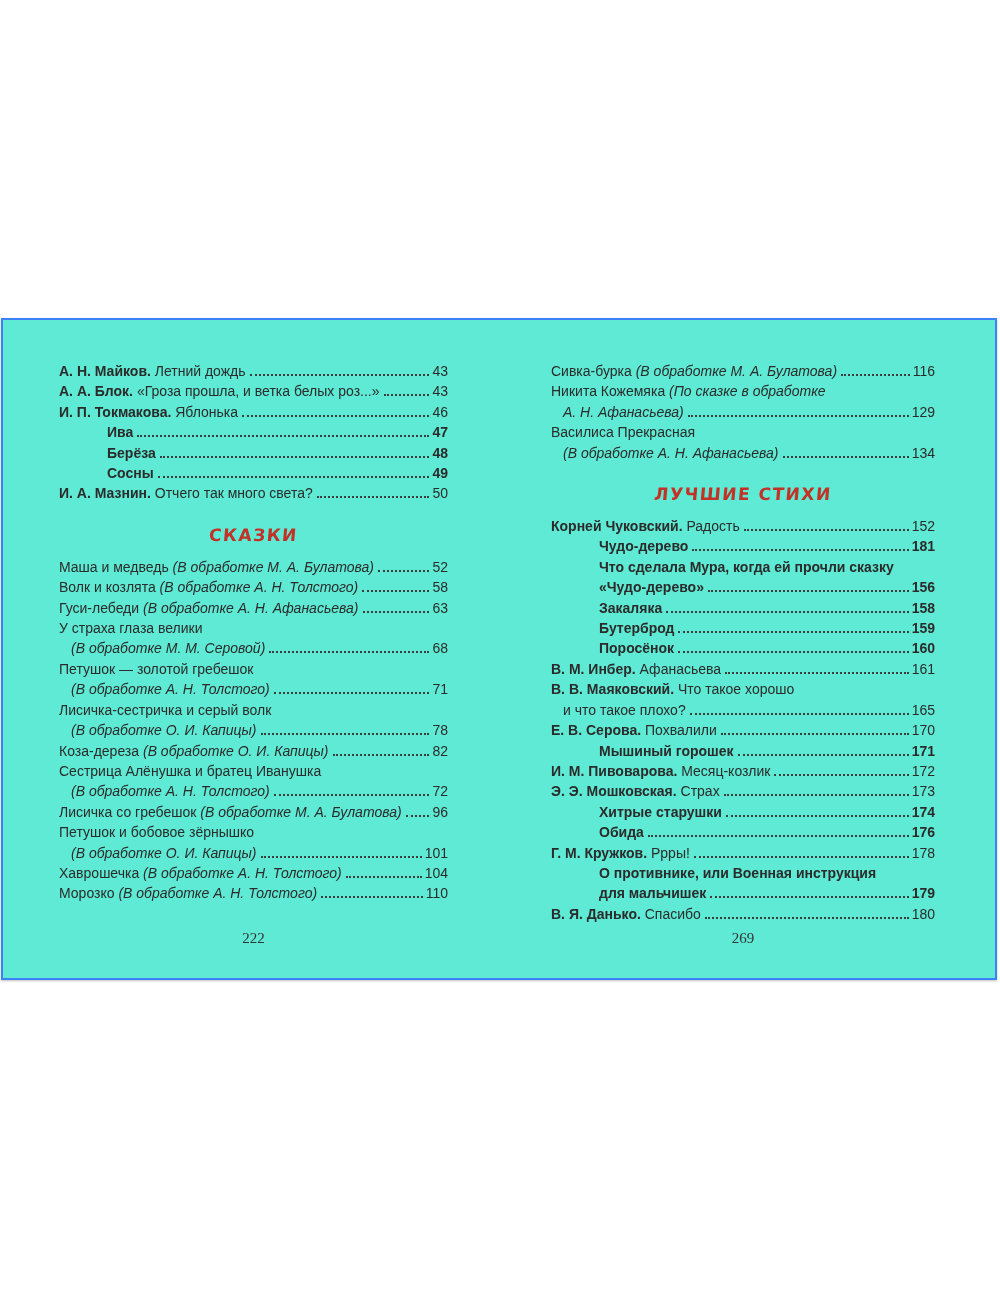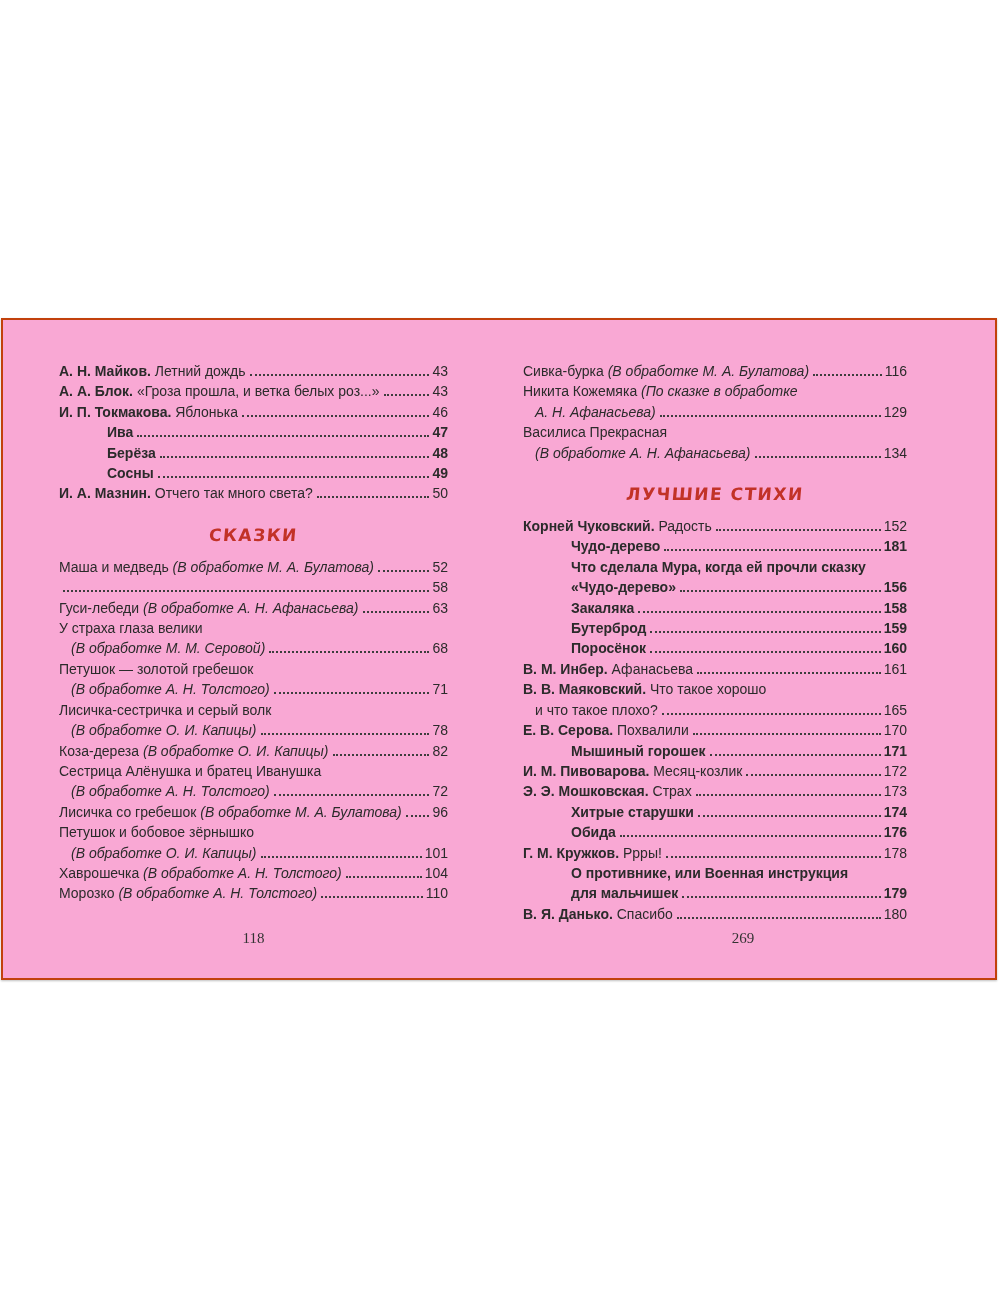--- a/index.html
+++ b/index.html
@@ -7,32 +7,32 @@
     width: 1000px; height: 1300px;
     background: #ffffff;
     font-family: "Liberation Sans", sans-serif;
     position: relative;
     overflow: hidden;
   }
   .spread {
     position: absolute;
     left: 1px; top: 318px;
     width: 996px; height: 662px;
-    background: #f9a8d4;
-    border: 2px solid #c2410c;
+    background: #5eead4;
+    border: 2px solid #3b82f6;
     box-shadow: 0 1px 2px rgba(0,0,0,0.25);
   }
   .col {
     position: absolute;
     top: 41px;
     color: #2b2b2b;
     font-size: 14px;
   }
   .col-left  { left: 56px;  width: 389px; }
-  .col-right { left: 520px; width: 384px; }
+  .col-right { left: 548px; width: 384px; }
 
   .toc-heading {
     text-align: center;
     font-weight: bold;
     font-size: 17px;
     letter-spacing: 1.5px;
     margin: 21px 0 12px 0;
     color: #c23227;
     transform: skewX(-5deg);
     font-family: "DejaVu Sans", sans-serif;
@@ -106,20 +106,21 @@
         <span class="dots"></span>
         <span class="pg">50</span>
       </div>
       <div class="toc-heading" style="color: rgb(194, 50, 39);">СКАЗКИ</div>
       <div class="line ind0">
         <span class="lbl"><span class="seg-r">Маша и медведь </span><span class="seg-i">(В обработке М. А. Булатова)</span></span>
         <span class="dots"></span>
         <span class="pg">52</span>
       </div>
       <div class="line ind0">
+        <span class="lbl"><span class="seg-r">Волк и козлята </span><span class="seg-i">(В обработке А. Н. Толстого)</span></span>
         <span class="dots"></span>
         <span class="pg">58</span>
       </div>
       <div class="line ind0">
         <span class="lbl"><span class="seg-r">Гуси-лебеди </span><span class="seg-i">(В обработке А. Н. Афанасьева)</span></span>
         <span class="dots"></span>
         <span class="pg">63</span>
       </div>
       <div class="line ind0">
         <span class="lbl"><span class="seg-r">У страха глаза велики</span></span>
@@ -293,15 +294,15 @@
         <span class="lbl"><span class="seg-r">для мальчишек</span></span>
         <span class="dots"></span>
         <span class="pg">179</span>
       </div>
       <div class="line ind0">
         <span class="lbl"><span class="seg-b">В. Я. Данько.</span><span class="seg-r"> Спасибо</span></span>
         <span class="dots"></span>
         <span class="pg">180</span>
       </div>
     </div>
-  <div class="folio folio-left">118</div>
+  <div class="folio folio-left">222</div>
   <div class="folio folio-right">269</div>
 </div>
 
 </body></html>

